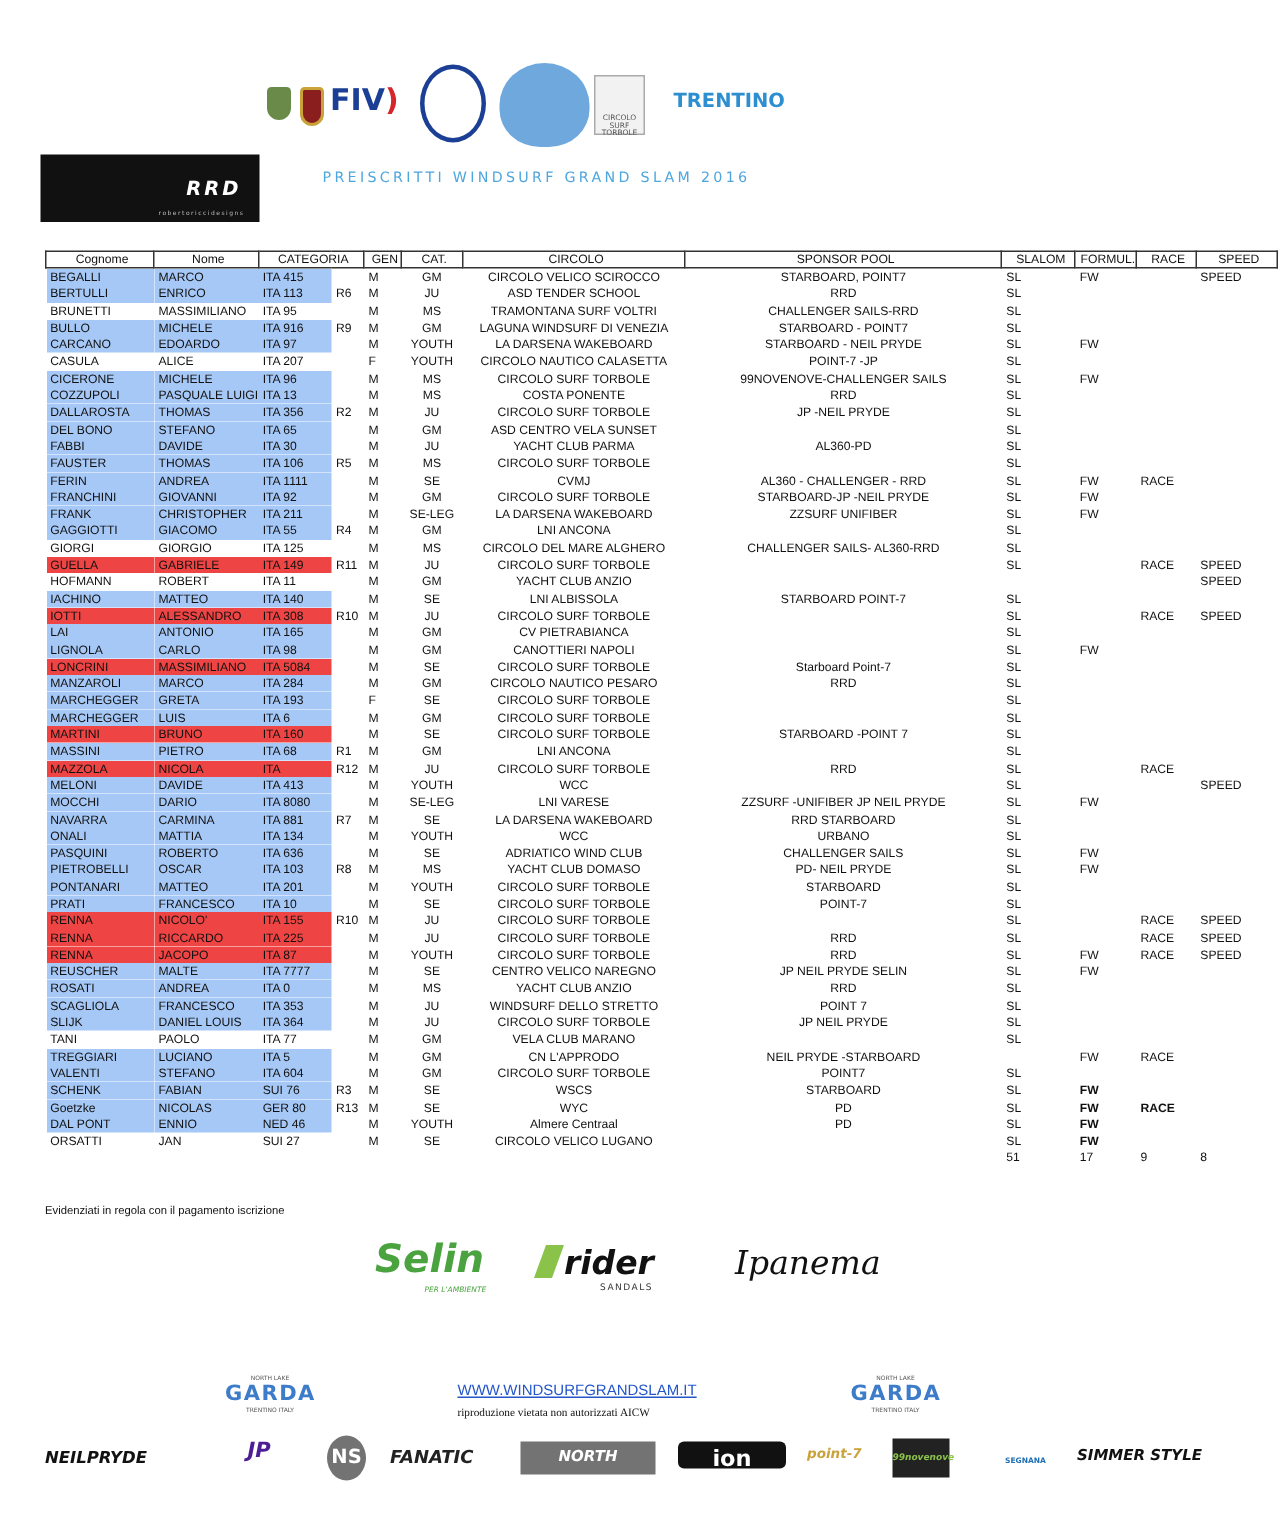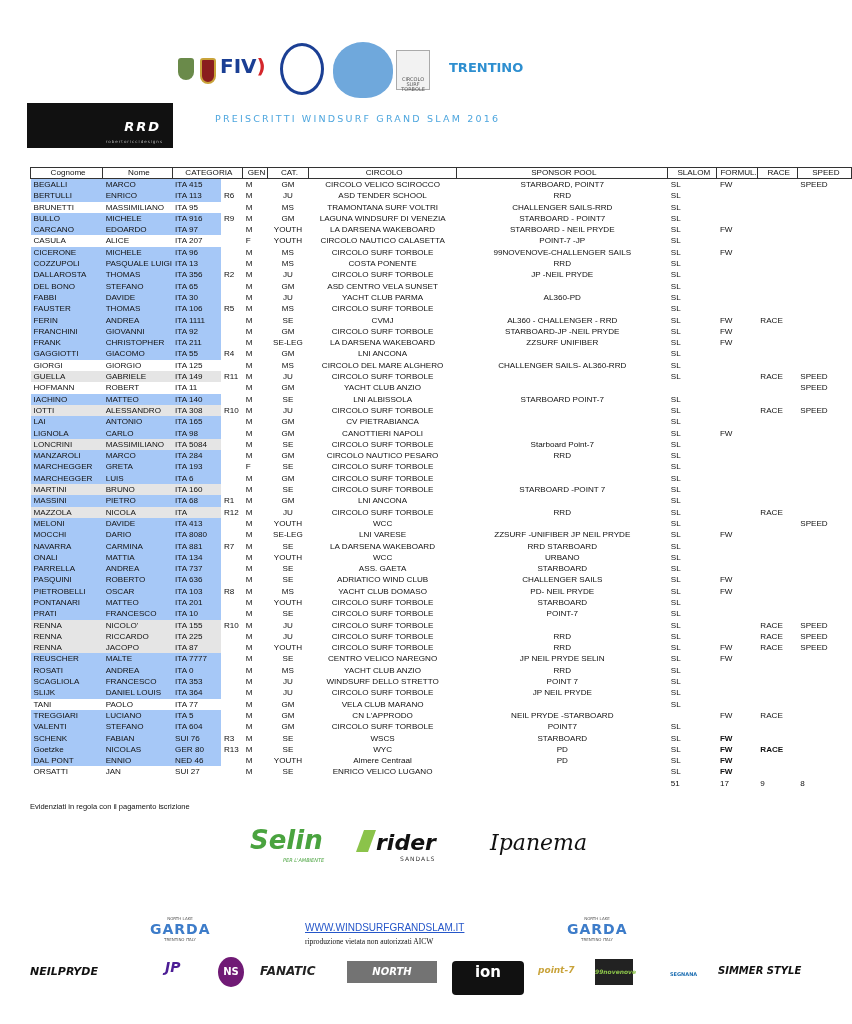--- a/index.html
+++ b/index.html
@@ -10,21 +10,21 @@
   .rrd{position:absolute;left:27px;top:103px;width:146px;height:45px;background:#111;}
   .rrd-text{position:absolute;right:12px;top:16px;color:#fff;font-style:italic;font-weight:bold;font-size:13px;letter-spacing:2px;font-family:"DejaVu Sans",sans-serif;}
   .rrd-sub{position:absolute;right:10px;bottom:4px;color:#bbb;font-size:4px;letter-spacing:1px;}
   .title{position:absolute;left:215px;top:113px;font-size:9.5px;letter-spacing:2.2px;color:#4ea6de;font-family:"DejaVu Sans",sans-serif;}
   table{position:absolute;left:30px;top:167px;border-collapse:collapse;font-family:"Liberation Sans",sans-serif;font-size:8.1px;table-layout:fixed;}
   td,th{padding:0 0 0 3px;height:11.3px;line-height:11.3px;white-space:nowrap;overflow:hidden;font-weight:normal;}
   th{border:1px solid #333;text-align:center;height:10px;line-height:10px;}
   th.c{text-align:center;}
   td.c{text-align:center;padding:0;}
   .hl-blue{background:#a6c8f7;}
-  .hl-cyan{background:#e5e5e5;}
+  .hl-cyan{background:#ef4444;}
   .bold{font-weight:bold;}
   .note{position:absolute;left:30px;top:802px;font-size:7.5px;font-family:"Liberation Sans",sans-serif;}
   .sponsors-mid{position:absolute;top:825px;left:0;width:852px;height:50px;}
   .selin{position:absolute;left:250px;top:0;font-size:26px;font-style:italic;color:#4aa33f;font-weight:bold;font-family:"DejaVu Sans",sans-serif;}
   .selin-sub{position:absolute;left:283px;top:32px;font-size:5px;color:#4aa33f;font-style:italic;}
   .rider{position:absolute;left:360px;top:5px;font-size:22px;font-style:italic;font-weight:bold;color:#111;font-family:"DejaVu Sans",sans-serif;}
   .rider-mark{display:inline-block;width:12px;height:22px;background:#8bc34a;transform:skewX(-20deg);margin-right:4px;vertical-align:top;}
   .rider-sub{position:absolute;left:400px;top:30px;font-size:6px;color:#333;letter-spacing:1px;}
   .ipanema{position:absolute;left:490px;top:5px;font-size:22px;font-family:"DejaVu Serif",serif;font-style:italic;color:#111;}
   .garda{position:absolute;top:916px;width:60px;text-align:center;}
@@ -555,34 +555,20 @@
         <td>M</td>
         <td class="c">YOUTH</td>
         <td class="c">WCC</td>
         <td class="c">URBANO</td>
         <td>SL</td>
         <td></td>
         <td></td>
         <td></td>
       </tr>
       <tr>
-        <td class="hl-blue">PARRELLA</td>
-        <td class="hl-blue">ANDREA</td>
-        <td class="hl-blue">ITA 737</td>
-        <td></td>
-        <td>M</td>
-        <td class="c">SE</td>
-        <td class="c">ASS. GAETA</td>
-        <td class="c">STARBOARD</td>
-        <td>SL</td>
-        <td></td>
-        <td></td>
-        <td></td>
-      </tr>
-      <tr>
         <td class="hl-blue">PASQUINI</td>
         <td class="hl-blue">ROBERTO</td>
         <td class="hl-blue">ITA 636</td>
         <td></td>
         <td>M</td>
         <td class="c">SE</td>
         <td class="c">ADRIATICO WIND CLUB</td>
         <td class="c">CHALLENGER SAILS</td>
         <td>SL</td>
         <td>FW</td>
@@ -813,21 +799,21 @@
         <td></td>
         <td></td>
       </tr>
       <tr>
         <td>ORSATTI</td>
         <td>JAN</td>
         <td>SUI 27</td>
         <td></td>
         <td>M</td>
         <td class="c">SE</td>
-        <td class="c">ENRICO VELICO LUGANO</td>
+        <td class="c">CIRCOLO VELICO LUGANO</td>
         <td class="c"></td>
         <td>SL</td>
         <td class="bold">FW</td>
         <td></td>
         <td></td>
       </tr>
     </tbody>
   <tfoot>
     <tr>
       <td colspan="8"></td>
@@ -858,21 +844,21 @@
 <div class="repro">riproduzione vietata non autorizzati AICW</div>
 <div class="garda" style="left:567px;">
   <div class="t">NORTH LAKE</div>
   <div class="g" style="color:#3d7cc9;">GARDA</div>
   <div class="t">TRENTINO ITALY</div>
 </div>
 
 <div class="brands">
   <div class="brand" style="left:30px;top:10px;font-size:11px;">NEILPRYDE</div>
   <div class="brand" style="left:165px;top:4px;font-size:14px;color:#4c1d95;">JP</div>
-  <div class="brand" style="left:218px;top:2px;width:26px;height:30px;border-radius:50%;background:#701a75;color:#fff;font-size:10px;text-align:center;line-height:30px;font-style:normal;"><span>NS</span></div>
+  <div class="brand" style="left:218px;top:2px;width:26px;height:30px;border-radius:50%;background:#737373;color:#fff;font-size:13px;text-align:center;line-height:30px;font-style:normal;"><span>NS</span></div>
   <div class="brand" style="left:260px;top:9px;font-size:12px;color:#222;">FANATIC</div>
   <div class="brand" style="left:347px;top:6px;width:90px;height:22px;background:#737373;color:#fff;font-size:10px;line-height:22px;text-align:center;"><span>NORTH</span></div>
-  <div class="brand" style="left:452px;top:6px;width:72px;height:34px;background:#111;color:#fff;font-size:15px;line-height:22px;text-align:center;border-radius:4px;font-style:normal;"><span>ion</span></div>
+  <div class="brand" style="left:452px;top:6px;width:72px;height:18px;background:#111;color:#fff;font-size:15px;line-height:22px;text-align:center;border-radius:4px;font-style:normal;"><span>ion</span></div>
   <div class="brand" style="left:538px;top:10px;font-size:9px;color:#c9a33a;">point-7</div>
   <div class="brand" style="left:595px;top:4px;width:38px;height:26px;background:#222;color:#8bc34a;font-size:6px;text-align:center;line-height:26px;"><span>99novenove</span></div>
   <div class="brand" style="left:670px;top:16px;font-size:5px;color:#1e6fb3;font-style:normal;">SEGNANA</div>
   <div class="brand" style="left:718px;top:10px;font-size:10px;color:#111;">SIMMER STYLE</div>
 </div>
 
 </body></html>

